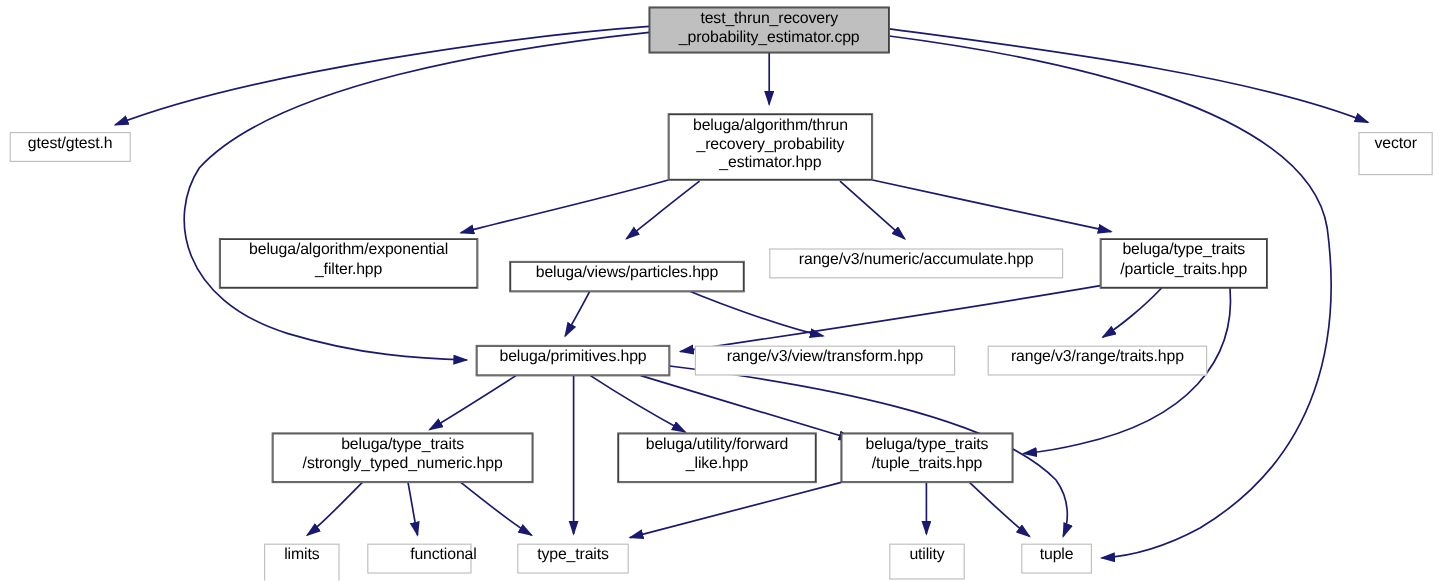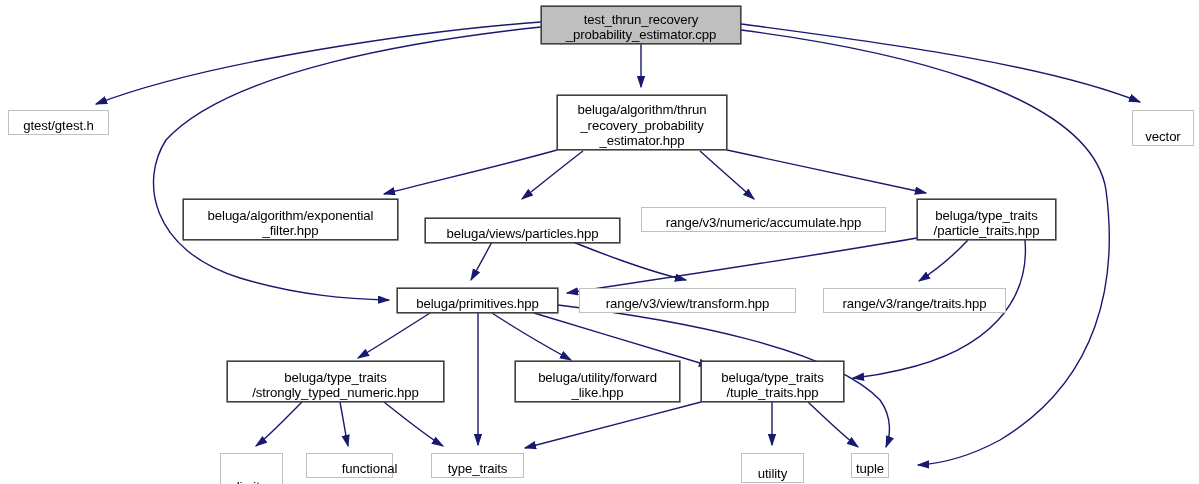--- a/index.html
+++ b/index.html
@@ -21,21 +21,21 @@
     left: 0;
     top: 0;
     width: 1199px;
     height: 484px;
     pointer-events: none;
   }
   .gnode {
     position: absolute;
     box-sizing: border-box;
     display: flex;
-    align-items: flex-end;
+    align-items: flex-start;
     justify-content: center;
     text-align: center;
     background: #ffffff;
     border: 1px solid #c0c0c0;
     color: #000000;
     font-size: 13.2px;
     line-height: 1.18;
     white-space: pre;
     letter-spacing: -0.1px;
     z-index: 2;
@@ -112,15 +112,15 @@
       <div class="gnode bold" style="left: 227px; top: 361px; width: 217px; height: 41px;"><span class="lbl">beluga/type_traits
 /strongly_typed_numeric.hpp</span></div>
       <div class="gnode bold" style="left: 515px; top: 361px; width: 165px; height: 41px;"><span class="lbl">beluga/utility/forward
 _like.hpp</span></div>
       <div class="gnode bold" style="left: 701px; top: 361px; width: 143px; height: 41px;"><span class="lbl">beluga/type_traits
 /tuple_traits.hpp</span></div>
       <div class="gnode" style="left: 220px; top: 453px; width: 63px; height: 43px;"><span class="lbl">limits</span></div>
       <div class="gnode" style="left: 306px; top: 453px; width: 87px; height: 25px; padding-left: 40px;"><span class="lbl">functional</span></div>
       <div class="gnode" style="left: 431px; top: 453px; width: 93px; height: 25px;"><span class="lbl">type_traits</span></div>
       <div class="gnode" style="left: 741px; top: 453px; width: 63px; height: 30px;"><span class="lbl">utility</span></div>
-      <div class="gnode" style="left: 851px; top: 453px; width: 38px; height: 25px;"><span class="lbl">tuple</span></div>
+      <div class="gnode" style="left: 851px; top: 453px; width: 59px; height: 25px;"><span class="lbl">tuple</span></div>
     </div>
 </div>
 
 </body></html>

